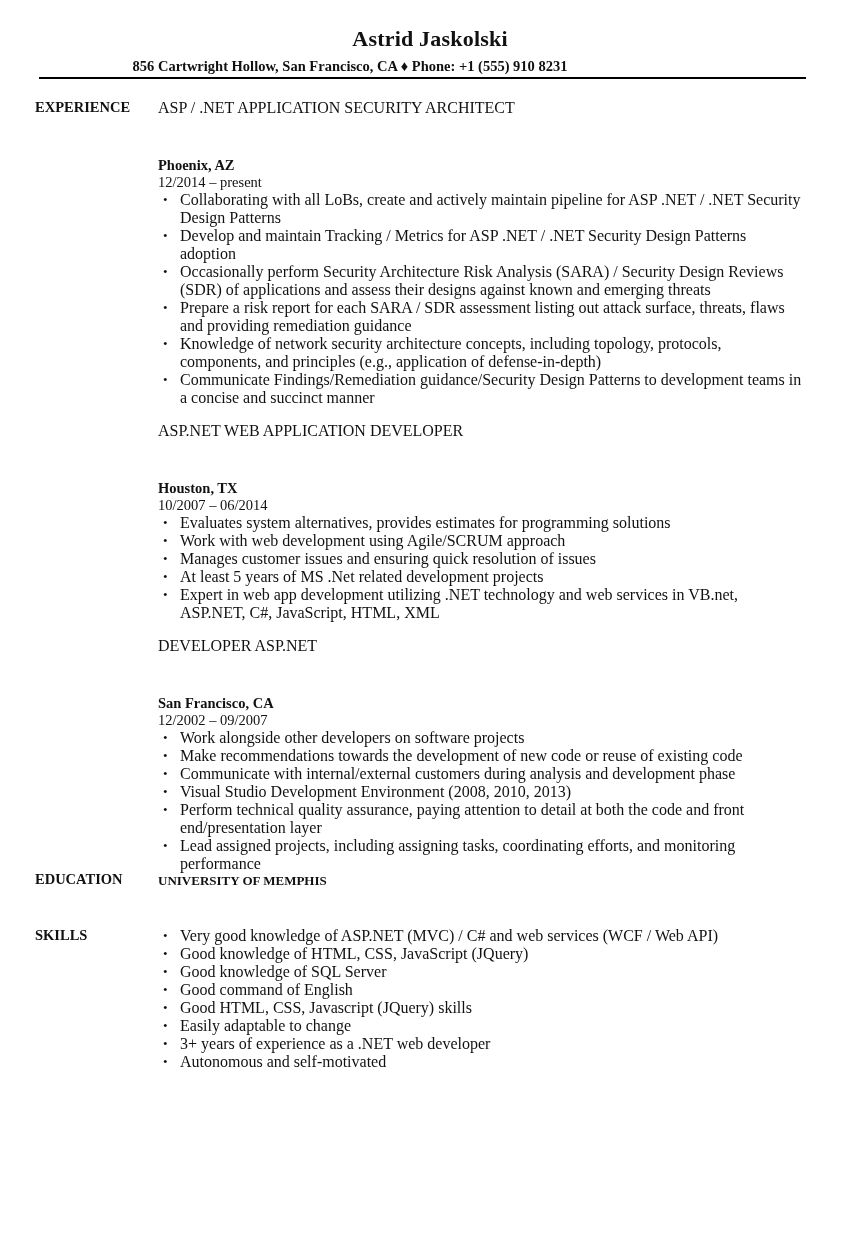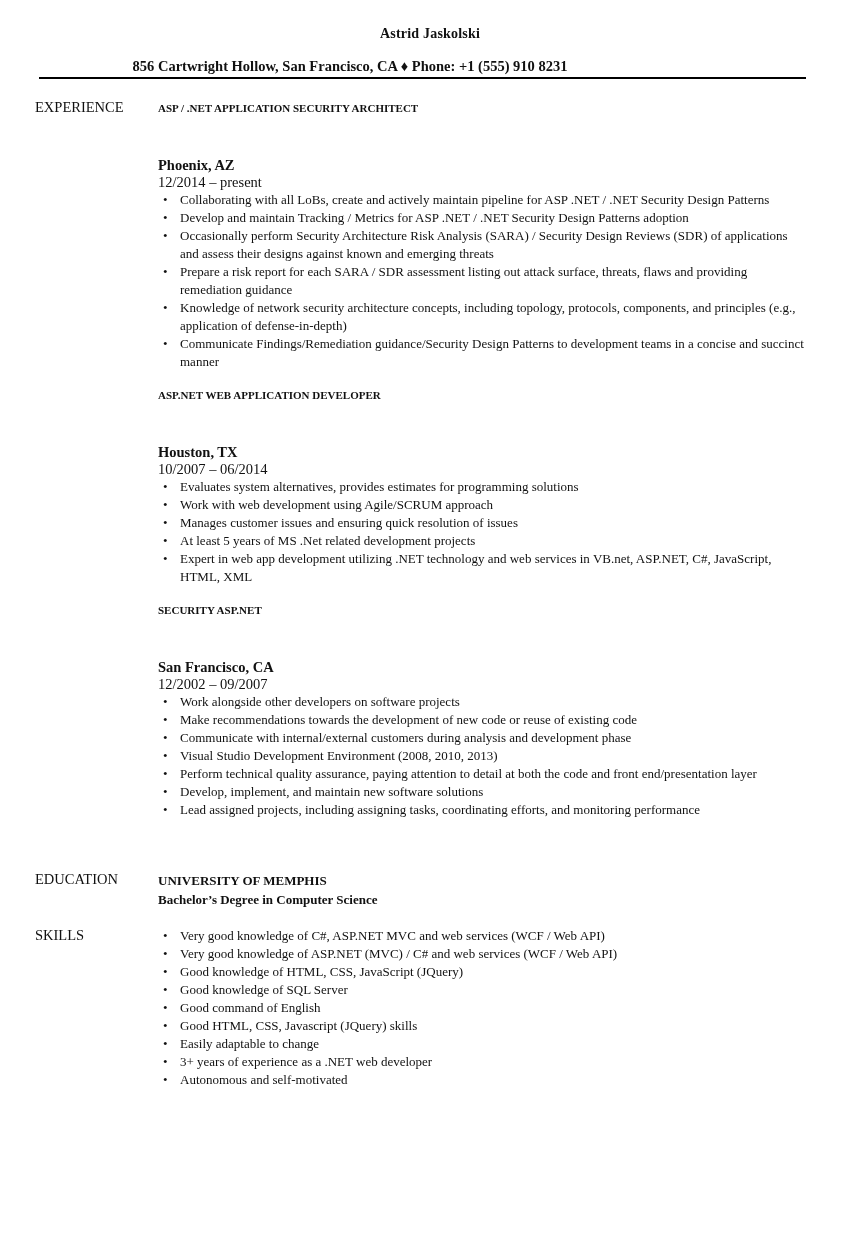--- a/index.html
+++ b/index.html
@@ -3,41 +3,41 @@
 <meta charset="utf-8">
 <style>
   html, body { margin: 0; padding: 0; background: #ffffff; }
   body {
     width: 860px; height: 1240px; position: relative; overflow: hidden;
     font-family: "Liberation Serif", "DejaVu Serif", serif;
     color: #111111;
   }
   .name {
     position: absolute; top: 26px; left: 0; width: 860px; text-align: center;
-    font-size: 14px; font-weight: bold; letter-spacing: 0.2px;
+    font-size: 22px; font-weight: bold; letter-spacing: 0.2px;
   }
   .contact {
     position: absolute; top: 58px; left: 0; width: 700px; text-align: center;
     font-size: 14.5px; font-weight: bold;
   }
   .rule {
     position: absolute; top: 77px; left: 39px; width: 767px; height: 0;
     border-top: 2px solid #000;
   }
   .section { position: absolute; left: 0; width: 860px; }
   .sec-label {
-    position: absolute; left: 35px; font-size: 14.5px; font-weight: normal;
+    position: absolute; left: 35px; font-size: 14.5px; font-weight: bold;
   }
   .sec-body { position: absolute; left: 158px; width: 650px; }
-  .job-title { font-size: 11px; font-weight: bold; line-height: 18px; }
+  .job-title { font-size: 16px; font-weight: normal; line-height: 18px; }
   .job-loc { font-size: 14.5px; font-weight: bold; line-height: 17px; margin-top: 40px; }
   .job-date { font-size: 14.5px; line-height: 17px; }
   ul { margin: 0; padding: 0 0 0 22px; list-style: none; }
   li {
-    position: relative; font-size: 13px; line-height: 18px; padding-right: 2px;
+    position: relative; font-size: 16px; line-height: 18px; padding-right: 2px;
   }
   li::before {
     content: "\2022"; position: absolute; left: -17px; top: 0; font-size: 13px;
   }
   .job { margin-bottom: 14px; }
   .edu-line { font-size: 13px; font-weight: bold; line-height: 19px; }
 </style>
 </head>
 <body>
 
@@ -70,50 +70,47 @@
       <ul>
         <li>Evaluates system alternatives, provides estimates for programming solutions</li>
         <li>Work with web development using Agile/SCRUM approach</li>
         <li>Manages customer issues and ensuring quick resolution of issues</li>
         <li>At least 5 years of MS .Net related development projects</li>
         <li>Expert in web app development utilizing .NET technology and web services in VB.net, ASP.NET, C#, JavaScript, HTML, XML</li>
       </ul>
     </div>
 
     <div class="job" style="margin-top:15px;">
-      <div class="job-title">SECURITY ASP.NET</div>
+      <div class="job-title">DEVELOPER ASP.NET</div>
       <div class="job-loc">San Francisco, CA</div>
       <div class="job-date">12/2002 – 09/2007</div>
       <ul>
         <li>Work alongside other developers on software projects</li>
         <li>Make recommendations towards the development of new code or reuse of existing code</li>
         <li>Communicate with internal/external customers during analysis and development phase</li>
         <li>Visual Studio Development Environment (2008, 2010, 2013)</li>
         <li>Perform technical quality assurance, paying attention to detail at both the code and front end/presentation layer</li>
-        <li>Develop, implement, and maintain new software solutions</li>
         <li>Lead assigned projects, including assigning tasks, coordinating efforts, and monitoring performance</li>
       </ul>
     </div>
 
   </div>
 </div>
 
 <div class="section" style="top:871px;">
   <div class="sec-label" style="top:0;">EDUCATION</div>
   <div class="sec-body" style="top:0;">
     <div class="edu-line">UNIVERSITY OF MEMPHIS</div>
-    <div class="edu-line">Bachelor’s Degree in Computer Science</div>
   </div>
 </div>
 
 <div class="section" style="top:927px;">
   <div class="sec-label" style="top:0;">SKILLS</div>
   <div class="sec-body" style="top:0;">
     <ul>
-      <li>Very good knowledge of C#, ASP.NET MVC and web services (WCF / Web API)</li>
       <li>Very good knowledge of ASP.NET (MVC) / C# and web services (WCF / Web API)</li>
       <li>Good knowledge of HTML, CSS, JavaScript (JQuery)</li>
       <li>Good knowledge of SQL Server</li>
       <li>Good command of English</li>
       <li>Good HTML, CSS, Javascript (JQuery) skills</li>
       <li>Easily adaptable to change</li>
       <li>3+ years of experience as a .NET web developer</li>
       <li>Autonomous and self-motivated</li>
     </ul>
   </div>

